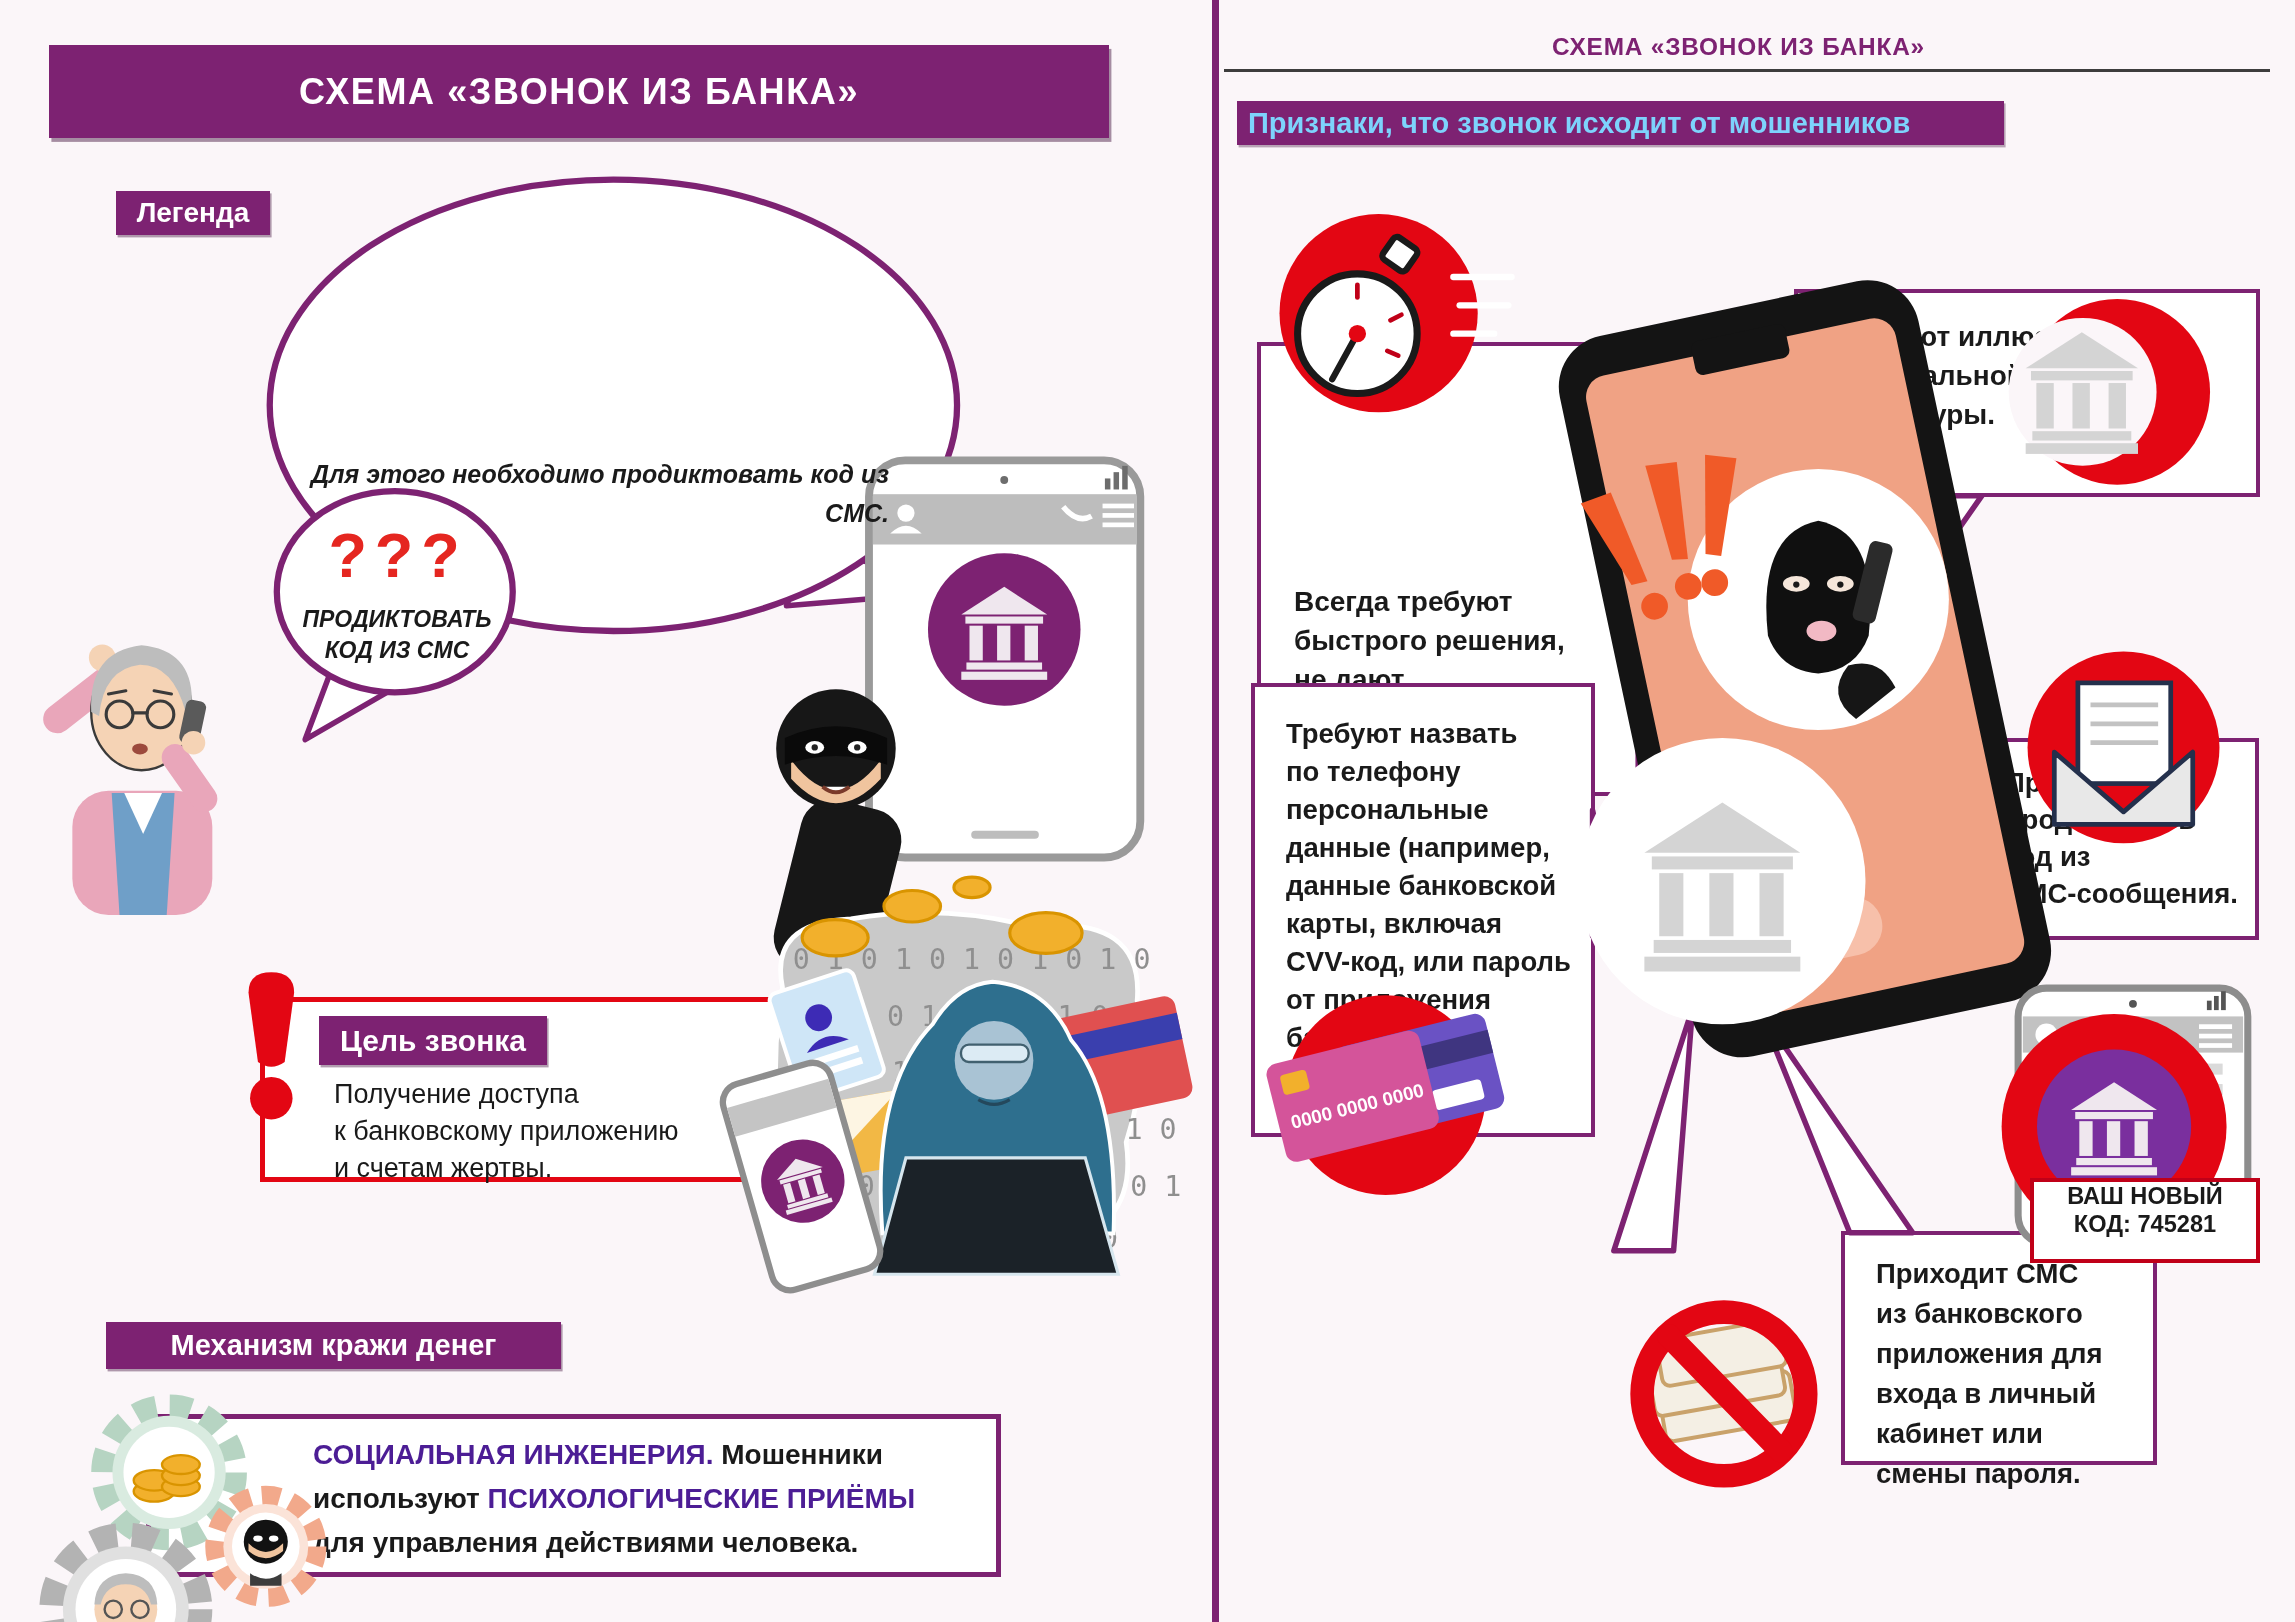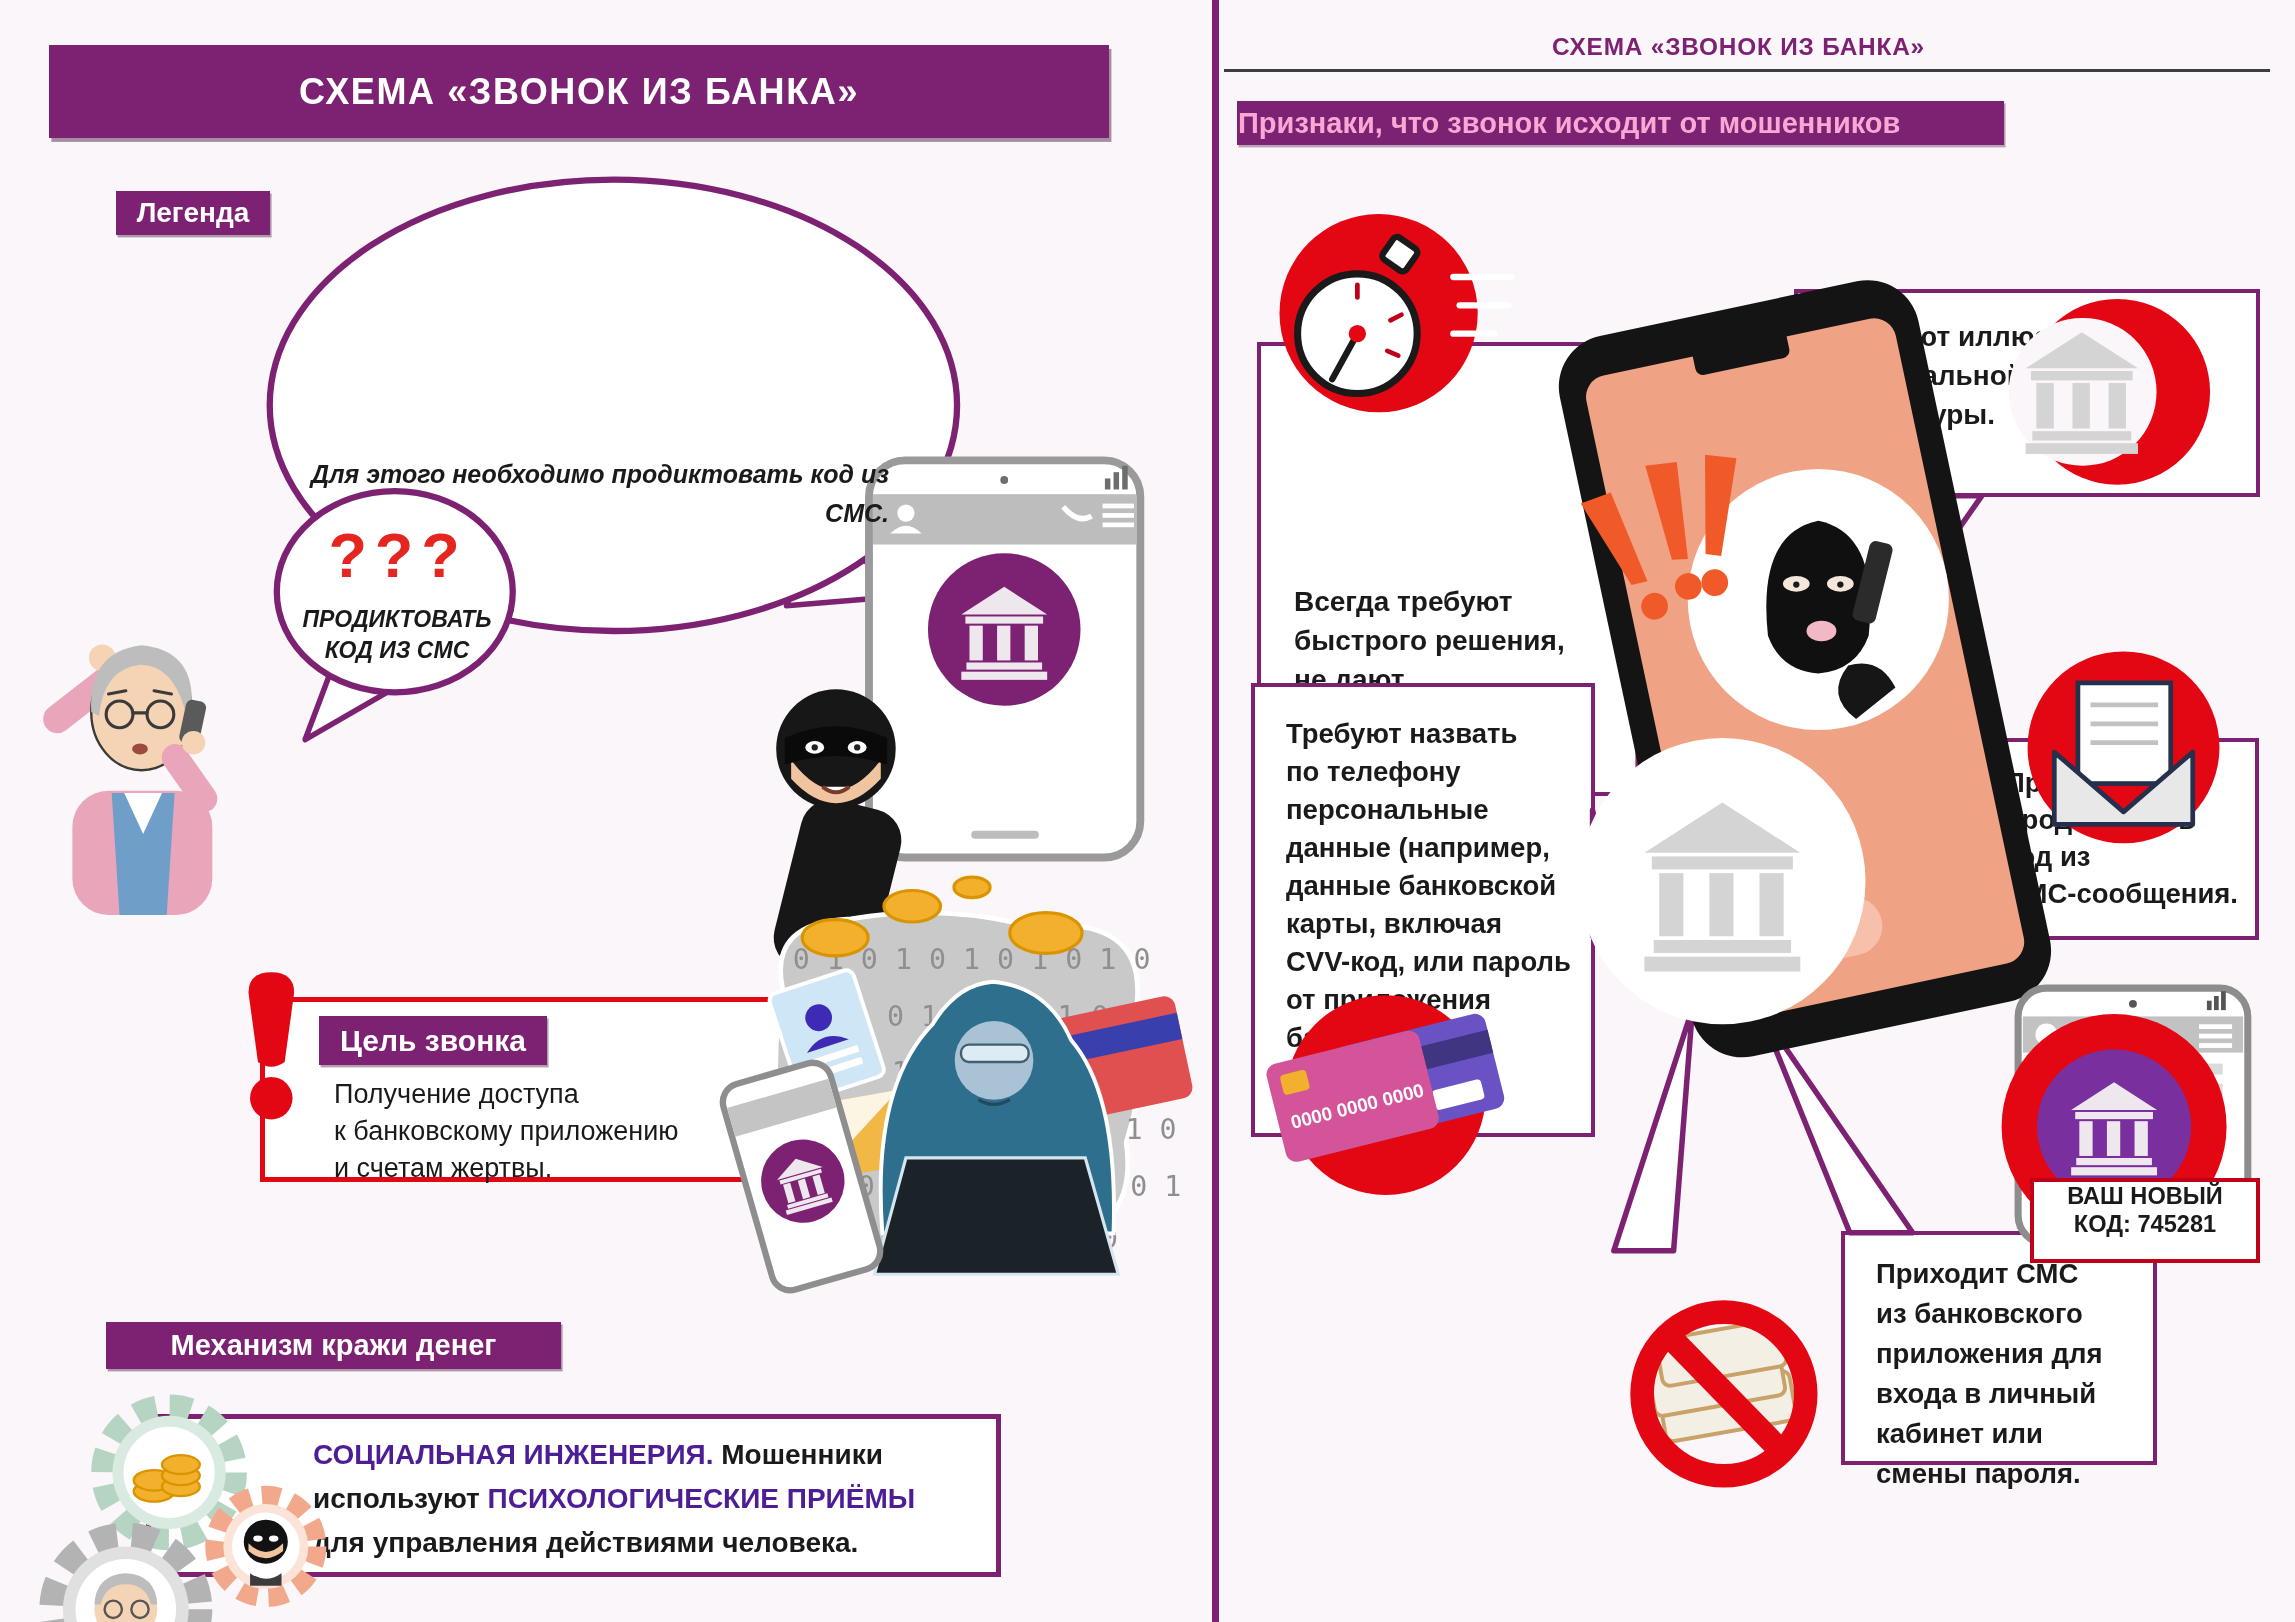--- a/index.html
+++ b/index.html
@@ -59,22 +59,22 @@
   .divider{left:1212px;top:0;width:7px;height:1623px;background:#7d2272;}
 
   
   .r-header{
     left:1227px;top:33px;width:1023px;text-align:center;color:#7d2272;
     font-weight:700;font-size:24.4px;letter-spacing:0.8px;
   }
   .r-rule{left:1224px;top:69px;width:1046px;height:3.1px;background:#3d3d3d;}
   .r-subheader{
     left:1237px;top:101px;width:767px;height:44px;background:#7d2272;
-    color:#f9a8d4;font-weight:700;font-size:29px;display:flex;align-items:center;
-    padding-left:1px;box-sizing:border-box;box-shadow:1.6px 2.4px 0 rgba(60,10,55,.35);
+    color:#7dd3fc;font-weight:700;font-size:29px;display:flex;align-items:center;
+    padding-left:11px;box-sizing:border-box;box-shadow:1.6px 2.4px 0 rgba(60,10,55,.35);
   }
   .sign-box{
     background:#fff;border:4.7px solid #7d2272;box-sizing:border-box;position:absolute;
   }
   .sign-text{font-weight:700;font-size:28px;line-height:39px;white-space:pre-line;}
   .b-urgent{left:1257px;top:342px;width:383px;height:454px;}
   .b-urgent .sign-text{margin:236px 0 0 33px;}
   .b-illusion{left:1794px;top:289px;width:466px;height:208px;}
   .b-illusion .sign-text{margin:23.6px 0 0 31px;}
   .b-personal{left:1251px;top:683px;width:344px;height:454px;}

